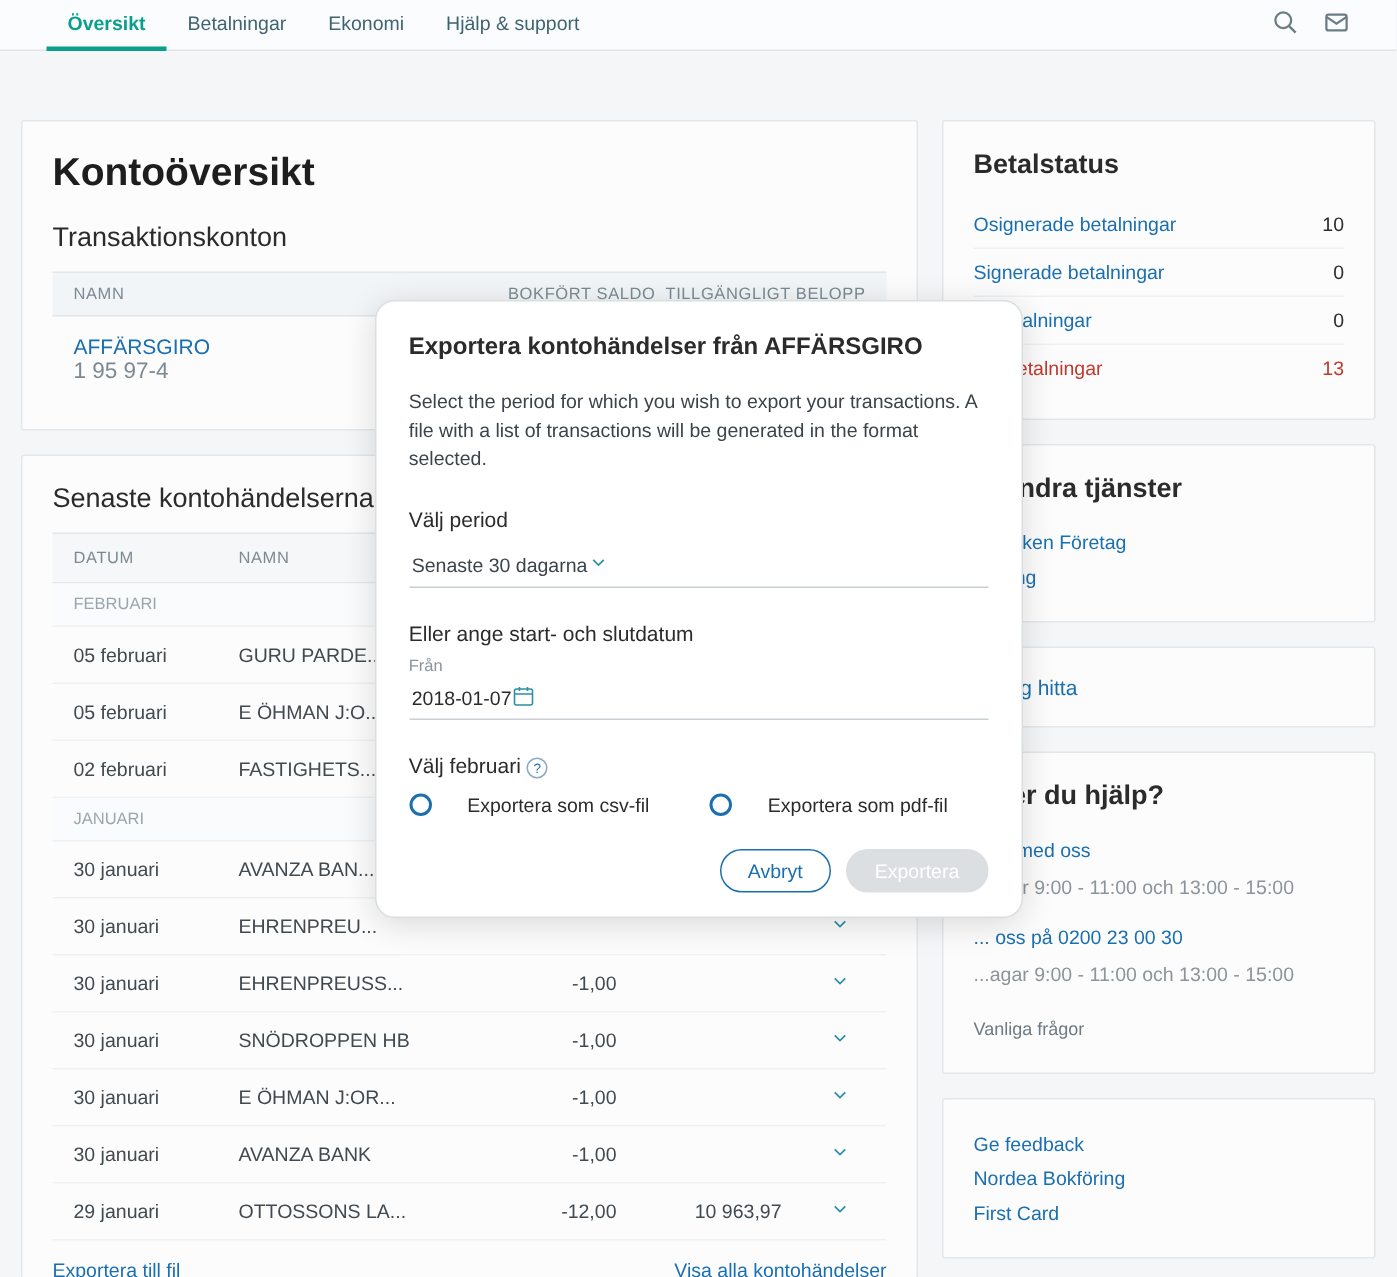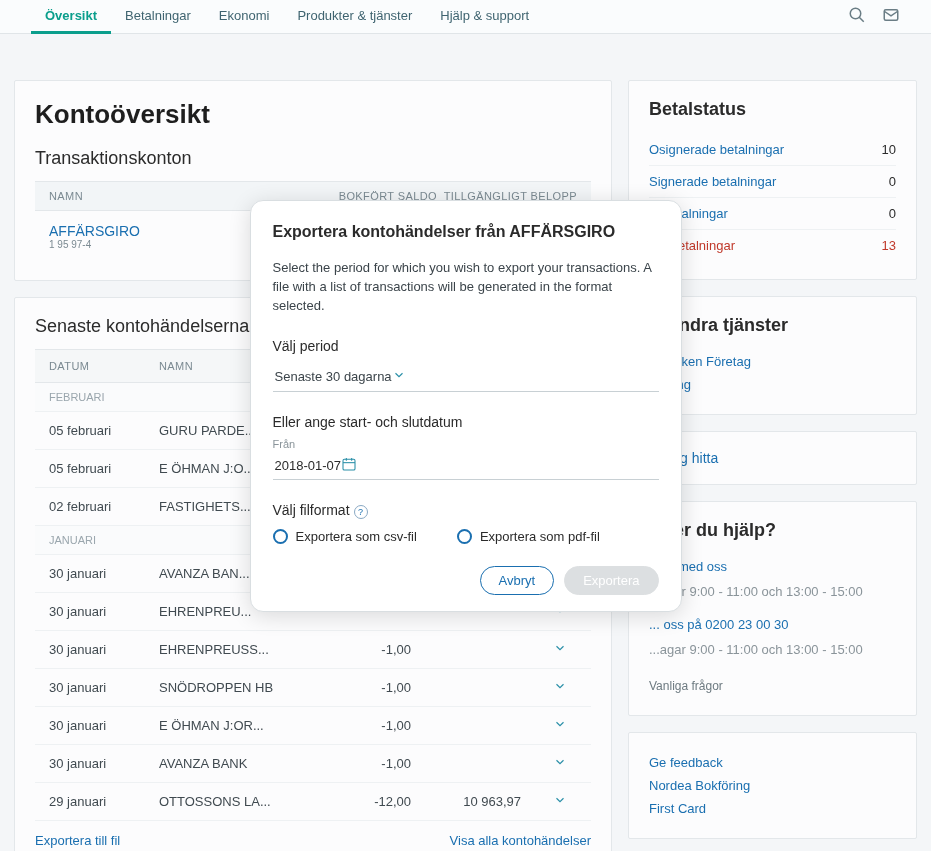--- a/index.html
+++ b/index.html
@@ -15,21 +15,21 @@
   .left{flex:0 0 598px;display:flex;flex-direction:column;gap:16px}
   .right{flex:1;display:flex;flex-direction:column;gap:16px}
   h1{font-size:26px;font-weight:700;color:#1e1e1e;margin-bottom:18px}
   h2{font-size:18px;font-weight:400;color:#2b2b2b;margin-bottom:12px}
   h3{font-size:18px;font-weight:600;color:#2b2b2b;margin-bottom:14px}
   .acct-hdr{display:flex;font-size:11px;color:#7b8a92;letter-spacing:.4px;padding:8px 14px;background:#f2f5f7;border-top:1px solid #e3e7ea;border-bottom:1px solid #e3e7ea}
   .acct-row{display:flex;padding:12px 14px}
   .col-n{flex:1}
   .col-b,.col-t{width:140px;text-align:right}
   .link{color:#1a6fb0;cursor:pointer}
-  .sub{color:#7b8a92;font-size:10px}
+  .sub{color:#7b8a92;font-size:15px}
   .tx-hdr{display:flex;font-size:11px;color:#7b8a92;letter-spacing:.4px;padding:10px 14px;background:#f5f7f8;border-top:1px solid #e3e7ea;border-bottom:1px solid #e3e7ea}
   .c-d{width:110px}.c-n{flex:1}.c-a{width:90px;text-align:right}.c-s{width:110px;text-align:right}.c-i{width:56px;display:flex;justify-content:flex-end;gap:10px;align-items:center}
   .grp{font-size:11px;color:#9aa6ad;padding:8px 14px;background:#fafbfc;border-bottom:1px solid #eef1f3}
   .txrow{display:flex;align-items:center;padding:10px 14px;border-bottom:1px solid #eef1f3;font-size:13px;color:#404a50}
   .txrow .c-a,.txrow .c-s{color:#404a50}
   .chev svg{width:14px;height:14px;stroke:#2a8fa8;fill:none;stroke-width:2}
   .status-row{display:flex;justify-content:space-between;padding:8px 0;font-size:13px}
   .status-row+.status-row{border-top:1px solid #eef1f3}
   .red{color:#c0392b}
   .linkblock div{padding:4px 0;font-size:13px}
@@ -41,37 +41,36 @@
   .modal h4{font-size:16px;font-weight:600;margin-bottom:18px}
   .modal p{font-size:13px;color:#3b444a;margin-bottom:22px;line-height:1.45}
   .modal .lbl{font-size:14px;font-weight:500;color:#2b2b2b;margin-bottom:8px}
   .modal .sel{display:flex;align-items:center;justify-content:flex-start;border-bottom:1px solid #c8d0d4;padding:6px 2px;margin-bottom:22px;font-size:13px;color:#3b444a;cursor:pointer}
   .dates{display:flex;gap:4px;margin-bottom:22px}
   .datef{flex:1}
   .datef .flabel{font-size:11px;color:#8a949a;margin-bottom:2px}
   .datef .fin{display:flex;align-items:center;border-bottom:1px solid #c8d0d4;padding:4px 2px;font-size:13px}
   .cal svg{width:16px;height:16px;stroke:#2a8fa8;fill:none;stroke-width:1.6}
   .radios{display:flex;gap:40px;margin:10px 0 22px 0;font-size:13px}
-  .radio{display:flex;align-items:center;gap:8px;cursor:pointer}
+  .radio{display:flex;align-items:center;gap:24px;cursor:pointer}
   .radio .o{width:15px;height:15px;border:2px solid #1a6fb0;border-radius:50%}
   .mbtns{display:flex;justify-content:flex-end;gap:10px}
   .btn{border-radius:16px;padding:6px 18px;font-size:13px;cursor:pointer;border:1px solid}
   .btn.sec{background:#fff;color:#1a6fb0;border-color:#1a6fb0}
   .btn.pri{background:#dcdfe1;color:#fff;border-color:#dcdfe1;cursor:default}
   .info{display:inline-flex;width:14px;height:14px;border:1px solid #8aa9c4;border-radius:50%;align-items:center;justify-content:center;font-size:9px;color:#1a6fb0;margin-left:4px}
 </style>
 </head>
 <body>
 
 <div class="topnav">
   <div id="nav-tabs" style="display: flex;">
       <div class="tab active">Översikt</div>
       <div class="tab">Betalningar</div>
       <div class="tab">Ekonomi</div>
-      <div class="tab">Produkter &amp; tjänster</div>
       <div class="tab">Hjälp &amp; support</div>
     </div>
   <div class="spacer"></div>
   <span class="icon"><svg viewBox="0 0 24 24">
         <circle cx="10" cy="10" r="7"></circle>
         <line x1="15" y1="15" x2="21" y2="21"></line>
       </svg></span>
   <span class="icon"><svg viewBox="0 0 24 24">
         <rect x="3" y="5" width="18" height="14" rx="2"></rect>
         <path d="M3 7l9 6 9-6"></path>
@@ -350,21 +349,21 @@
           <span class="cal"><svg viewBox="0 0 24 24">
                 <rect x="3" y="5" width="18" height="16" rx="2"></rect>
                 <line x1="3" y1="10" x2="21" y2="10"></line>
                 <line x1="8" y1="3" x2="8" y2="7"></line>
                 <line x1="16" y1="3" x2="16" y2="7"></line>
               </svg></span>
         </div>
       </div>
     </div>
     <div class="lbl">
-      <span>Välj filformat</span><span class="info">?</span>
+      <span>Välj februari</span><span class="info">?</span>
     </div>
     <div class="radios">
       <div class="radio">
           <span class="o"></span>
           <span>Exportera som csv-fil</span>
         </div>
       <div class="radio">
           <span class="o"></span>
           <span>Exportera som pdf-fil</span>
         </div>

